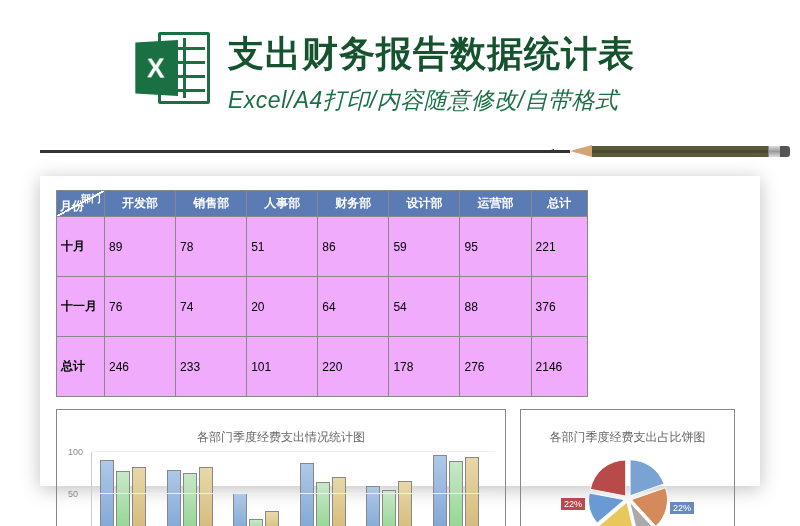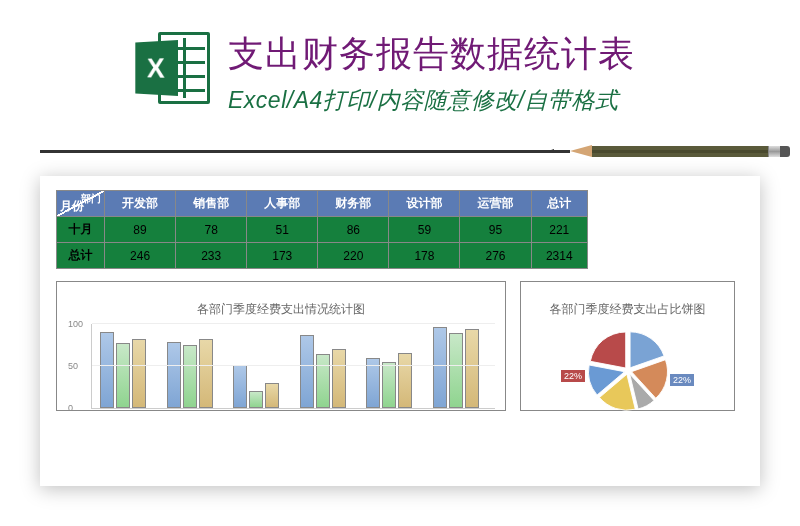--- a/index.html
+++ b/index.html
@@ -71,22 +71,22 @@
       font-weight: bold;
       font-family: Arial, sans-serif;
     }
     .title-block {
       display: flex;
       flex-direction: column;
       gap: 6px;
     }
     .main-title {
       font-size: 36px;
-      font-weight: normal;
-      color: #701a75;
+      font-weight: bold;
+      color: #14532d;
       letter-spacing: 1px;
     }
     .sub-title {
       font-size: 23px;
       color: #1a7043;
       letter-spacing: 0.5px;
       font-style: italic;
     }
     .divider-row {
       display: flex;
@@ -192,23 +192,22 @@
       font-size: 12px;
     }
     .diag-line {
       position: absolute;
       top: 0; left: 0;
       width: 100%; height: 100%;
       background: linear-gradient(to bottom right, transparent 48%, #fff 48%, #fff 52%, transparent 52%);
     }
     .data-table td {
       border: 1px solid #888;
-      padding: 4px 4px;
-      text-align: center;
-      background: #15803d;
+      padding: 21px 4px;
+      background: #f0abfc;
       height: 20px;
     }
     .data-table td.row-label {
       font-weight: bold;
     }
     .charts-row {
       display: flex;
       gap: 14px;
       margin-top: 12px;
     }
@@ -345,28 +344,38 @@
           <td class="row-label">十月</td>
           <td>89</td>
           <td>78</td>
           <td>51</td>
           <td>86</td>
           <td>59</td>
           <td>95</td>
           <td>221</td>
         </tr>
         <tr>
+          <td class="row-label">十一月</td>
+          <td>76</td>
+          <td>74</td>
+          <td>20</td>
+          <td>64</td>
+          <td>54</td>
+          <td>88</td>
+          <td>376</td>
+        </tr>
+        <tr>
           <td class="row-label">总计</td>
           <td>246</td>
           <td>233</td>
-          <td>173</td>
+          <td>101</td>
           <td>220</td>
           <td>178</td>
           <td>276</td>
-          <td>2314</td>
+          <td>2146</td>
         </tr>
       </tbody>
   </table>
 
   <div class="charts-row">
     <div class="chart-box bar">
       <div class="chart-title">各部门季度经费支出情况统计图</div>
       <div class="bar-area" id="bar-area">
         <div class="y-grid" style="bottom:50%"></div>
         <div class="y-grid" style="bottom:100%"></div>

